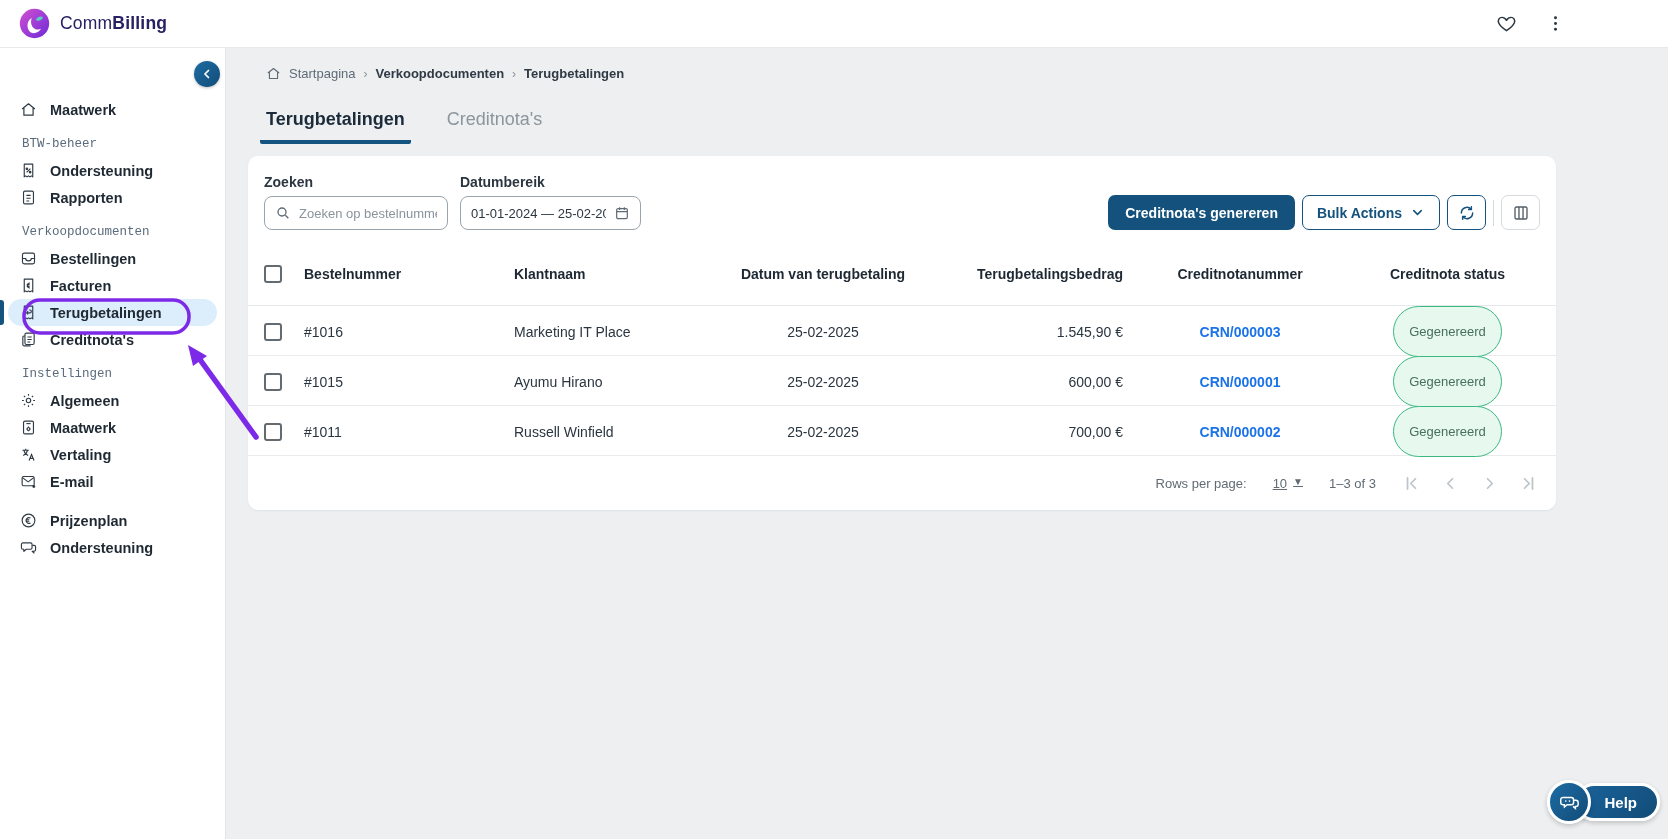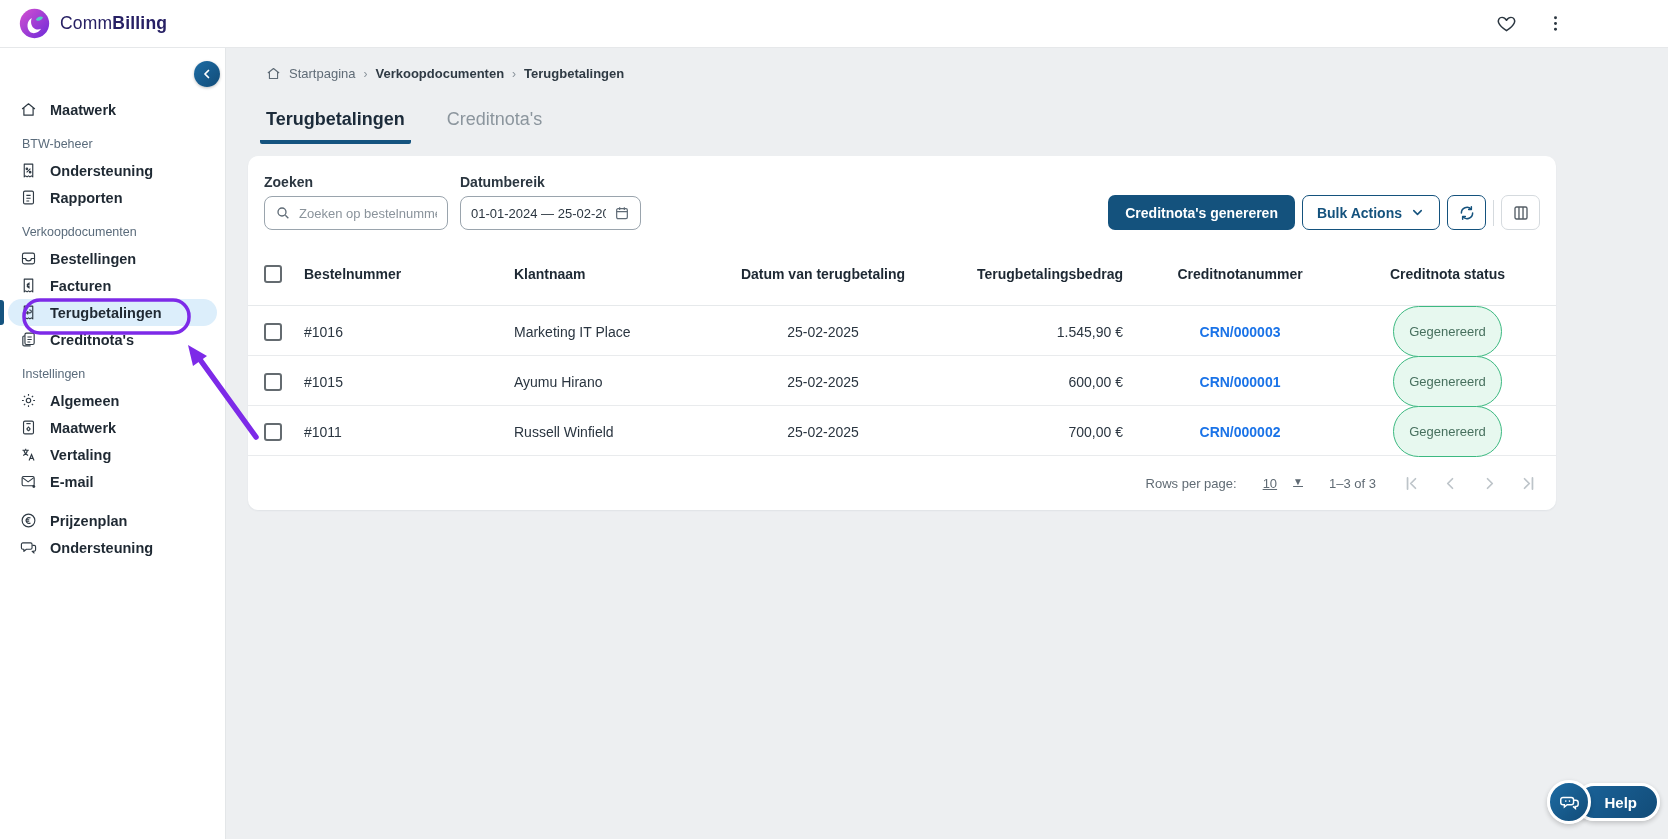--- a/index.html
+++ b/index.html
@@ -31,21 +31,21 @@
     box-shadow:0 1px 3px rgba(0,0,0,.25); }
   .collapse-btn svg { width:14px; height:14px; }
   .nav-item { height:27px; margin:0 8px; padding:0 12px; border-radius:14px;
     display:flex; align-items:center; gap:13px; cursor:pointer; position:relative;
     font-size:14.5px; font-weight:600; color:#1f2933; white-space:nowrap; }
   .nav-item svg { width:17px; height:17px; color:#2f3a44; flex-shrink:0; }
   .nav-item.active { background:#dceefb; }
   .nav-item.active::before { content:""; position:absolute; left:-8px; top:1px; bottom:1px;
     width:4px; background:#14537f; border-radius:0 3px 3px 0; }
   .nav-section-title { font-size:12.5px; font-weight:400; color:#5a6b7b;
-    padding:0 22px; margin:14px 0 6px; }
+    padding:0 22px; margin:14px 0 6px;font-family:Liberation Mono, monospace; }
   .nav-gap { height:12px; }
 
   
   .breadcrumb { display:flex; align-items:center; gap:8px; padding:18px 0 0 40px;
     font-size:13px; color:#5f6b76; }
   .breadcrumb svg { width:15px; height:15px; color:#5f6b76; }
   .crumb { cursor:pointer; }
   .crumb.strong { color:#2f3a44; font-weight:600; }
   .crumb-sep { color:#8a949c; font-size:12px; }
 
@@ -95,21 +95,21 @@
   .cell-r { text-align:right; padding-right:2px; }
   .checkbox { width:18px; height:18px; border:2px solid #646b70; border-radius:3px;
     background:#fff; cursor:pointer; display:inline-block; }
   .crn-link { color:#1a73e8; font-weight:600; cursor:pointer; }
   .badge { display:inline-block; padding:17px 15px; border-radius:999px;
     border:1px solid #3cb981; background:#e7f8ef; color:#47705e; font-size:13px; }
 
   
   .tbl-footer { height:54px; display:flex; align-items:center; justify-content:flex-end;
     gap:26px; padding-right:18px; font-size:13px; color:#606b74; }
-  .rpp { display:flex; align-items:flex-start; gap:16px; cursor:pointer;text-decoration:underline; }
+  .rpp { display:flex; align-items:flex-start; gap:6px; cursor:pointer;text-decoration:underline; }
   .rpp .caret { font-size:10px; color:#606b74; }
   .pager { display:flex; align-items:center; gap:20px; }
   .pager svg { width:19px; height:19px; color:#bdc4c9; cursor:pointer; }
 
   
   .overlay { position:fixed; inset:0; width:1668px; height:839px;
     pointer-events:none; z-index:40; }
 
   
   .help-fab { position:fixed; right:8px; bottom:15px; display:flex; align-items:center;

